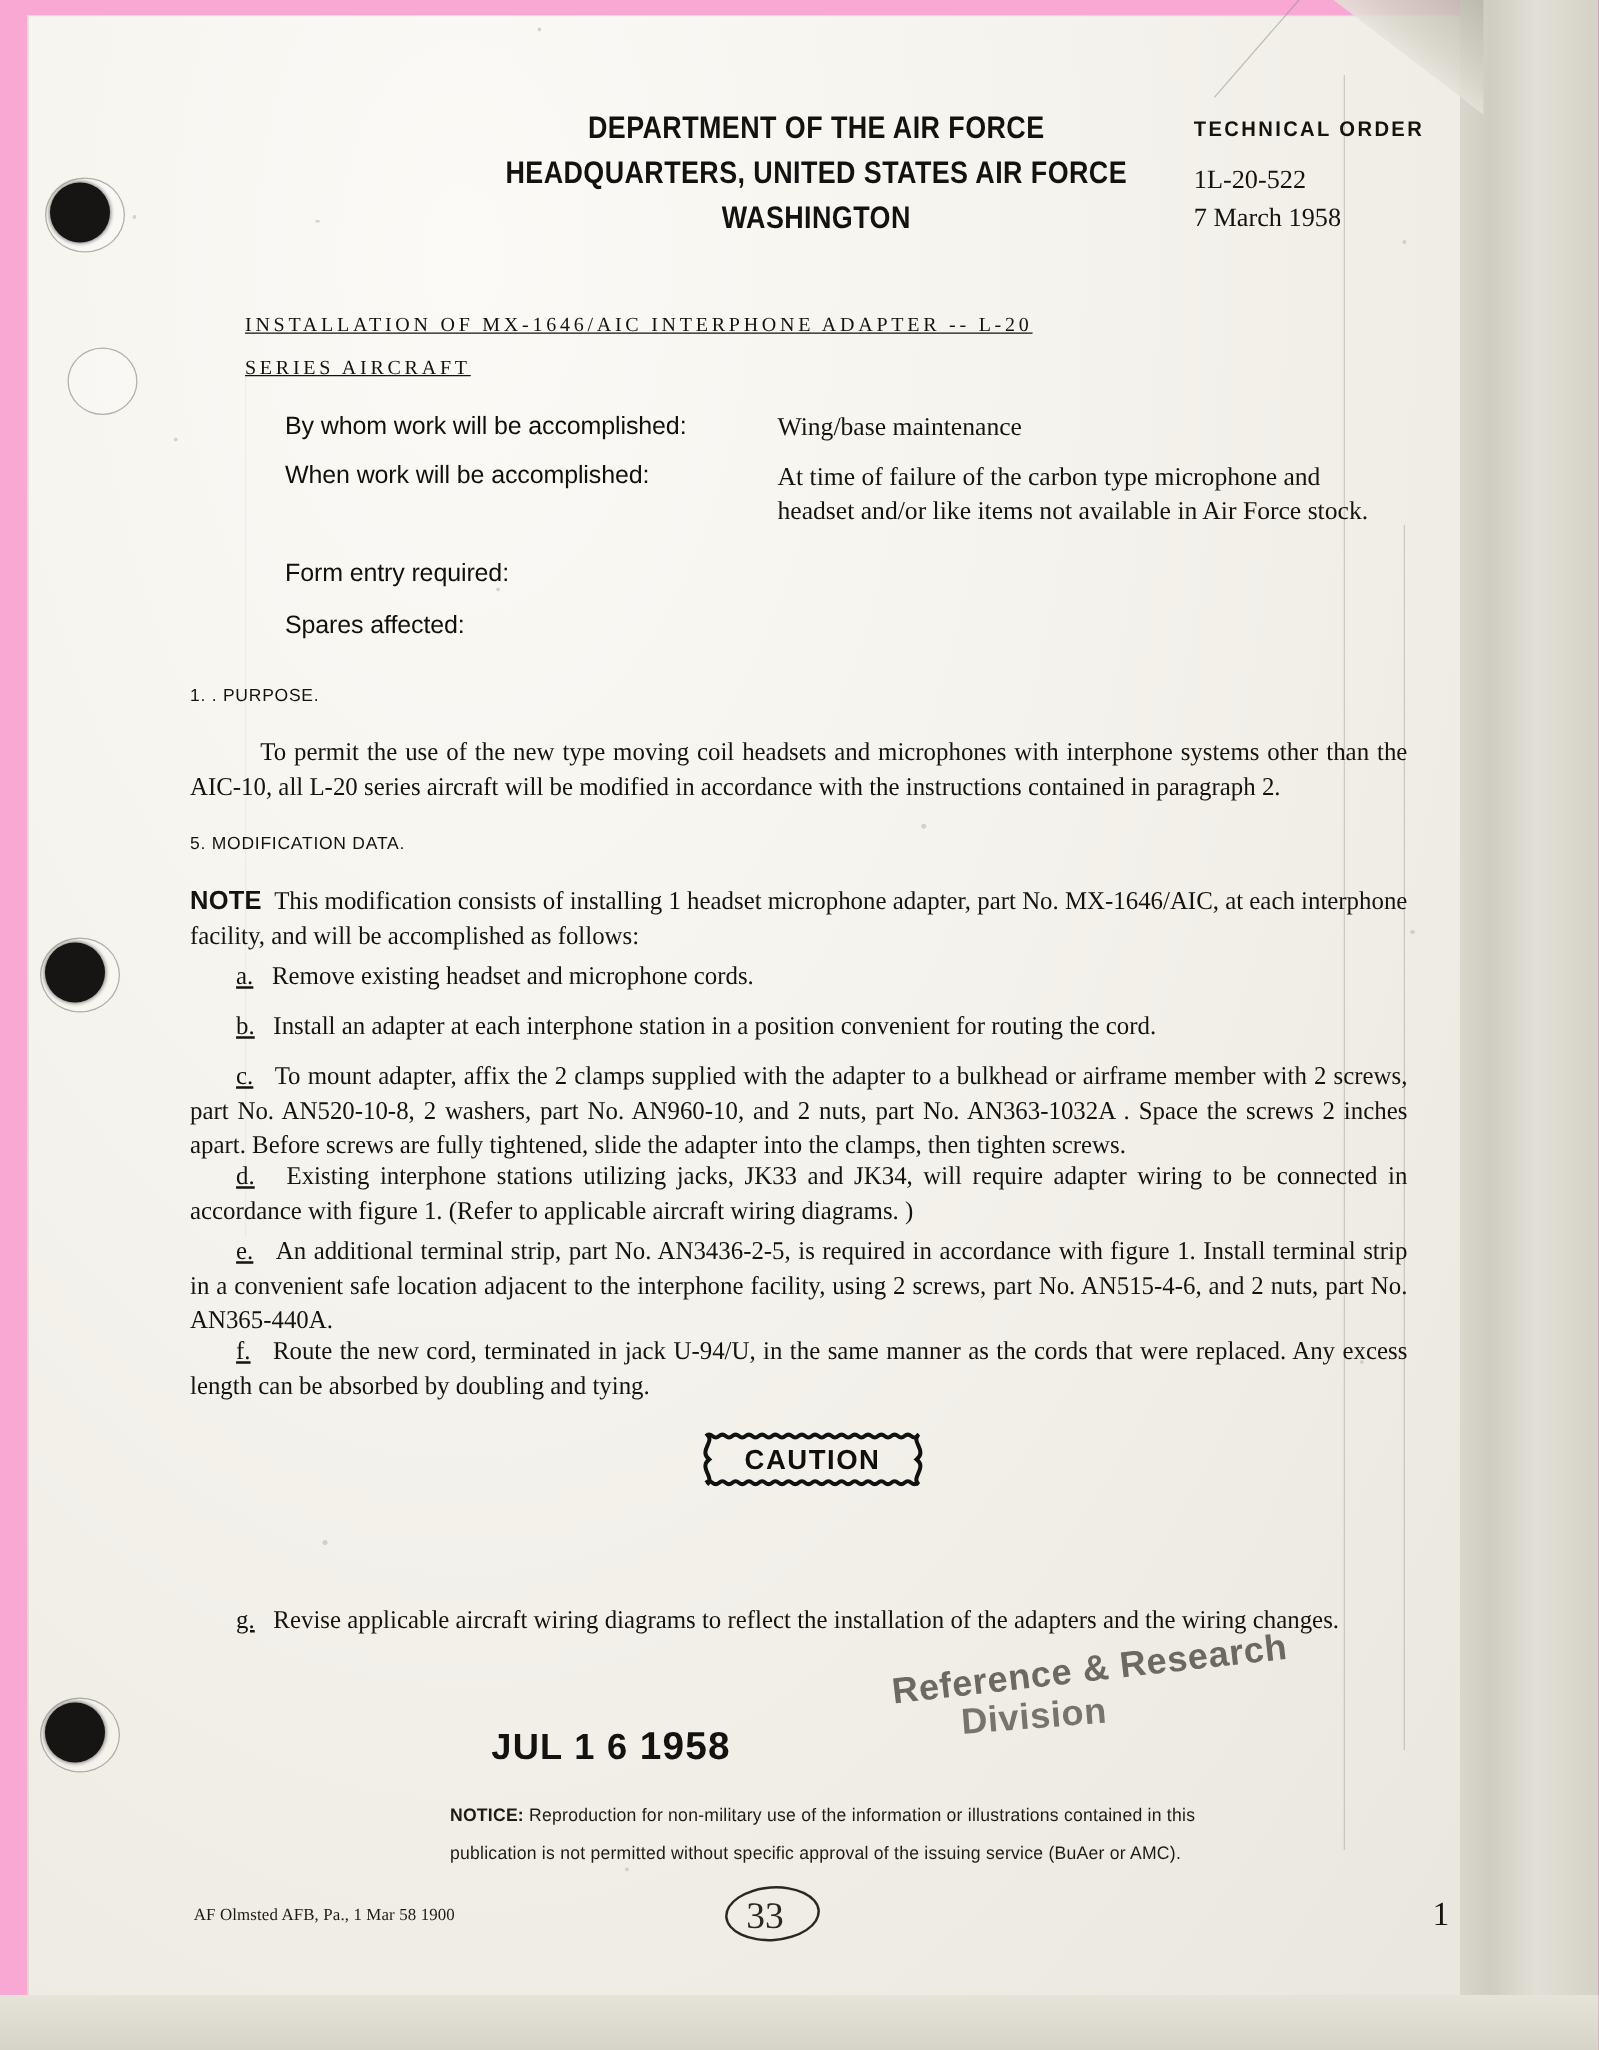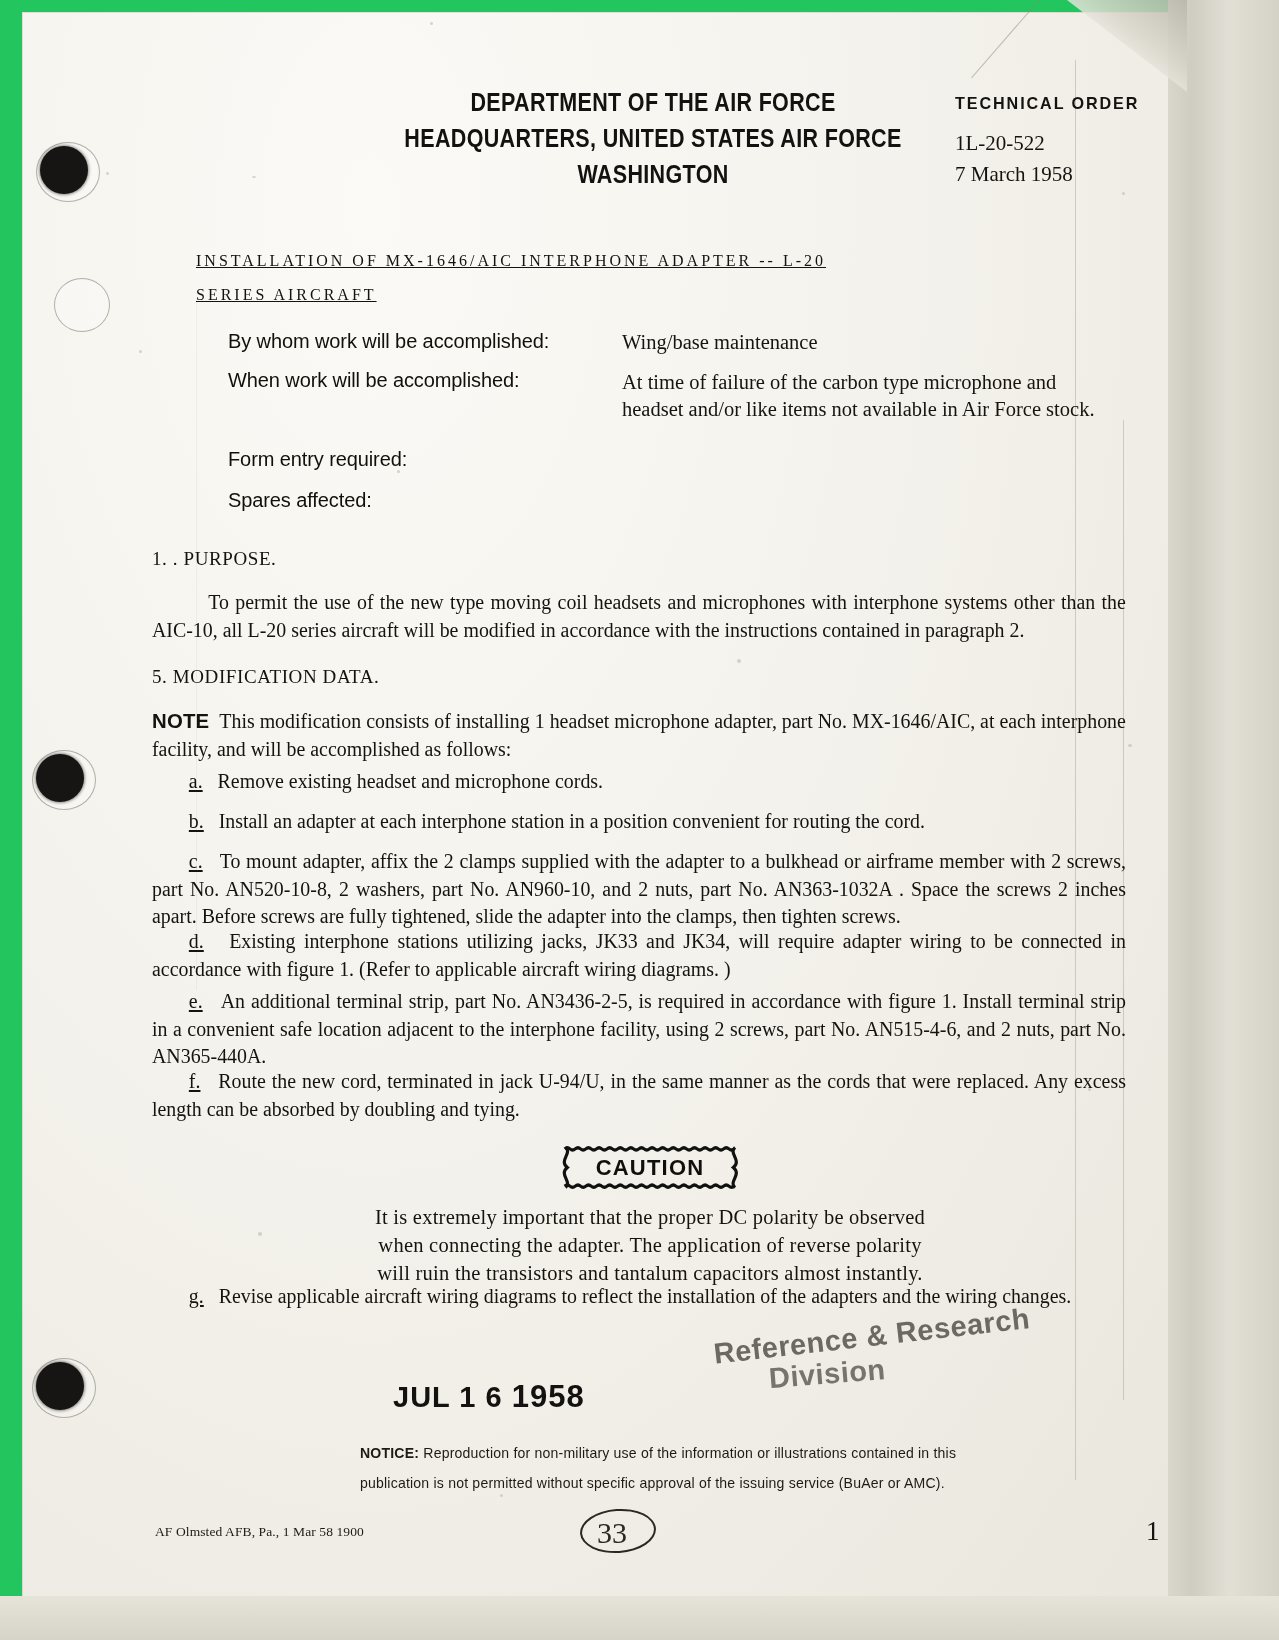--- a/index.html
+++ b/index.html
@@ -5,21 +5,21 @@
   html, body {
     margin: 0;
     padding: 0;
     background: #6e6e6e;
   }
   #page {
     position: relative;
     width: 1279px;
     height: 1640px;
     margin: 0 auto;
-    background: #22c55e;
+    background: #f9a8d4;
     overflow: hidden;
     font-family: "Liberation Serif", serif;
     color: #16140f;
     -webkit-font-smoothing: antialiased;
   }
   
   .paper-field {
     position: absolute;
     left: 22px; top: 12px;
     width: 1162px; height: 1606px;
@@ -130,22 +130,22 @@
     font-size: 20.5px;
     line-height: 27.5px;
     text-align: justify;
     color: #15130f;
   }
   .body-narrow {
     transform: scaleX(.97);
     transform-origin: left top;
   }
   .sect-head {
-    font-family: Liberation Serif, serif;
-    font-size: 19px;
+    font-family: Liberation Sans, sans-serif;
+    font-size: 14px;
     letter-spacing: .6px;
     color: #15130f;
     text-align: center;
   }
   .note-word {
     font-family: "Liberation Sans", sans-serif;
     font-weight: bold;
     font-size: 21px;
     letter-spacing: .2px;
   }
@@ -367,25 +367,20 @@
         <svg viewBox="0 0 200 60" preserveAspectRatio="none" aria-hidden="true">
           <path d="M3,4 q3,-3.2 6,0 t6,0 t6,0 t6,0 t6,0 t6,0 t6,0 t6,0 t6,0 t6,0 t6,0 t6,0 t6,0 t6,0 t6,0 t6,0 t6,0 t6,0 t6,0 t6,0 t6,0 t6,0 t6,0 t6,0 t6,0 t6,0 t6,0 t6,0 t6,0 t6,0 t6,0 t6,0" fill="none" stroke="#111" stroke-width="3.2" vector-effect="non-scaling-stroke"></path>
           <path d="M3,56 q3,-3.2 6,0 t6,0 t6,0 t6,0 t6,0 t6,0 t6,0 t6,0 t6,0 t6,0 t6,0 t6,0 t6,0 t6,0 t6,0 t6,0 t6,0 t6,0 t6,0 t6,0 t6,0 t6,0 t6,0 t6,0 t6,0 t6,0 t6,0 t6,0 t6,0 t6,0 t6,0 t6,0" fill="none" stroke="#111" stroke-width="3.2" vector-effect="non-scaling-stroke"></path>
           <path d="M4,2 C 12,10 -4,20 6,30 C -4,40 12,50 4,58" fill="none" stroke="#111" stroke-width="3.2" vector-effect="non-scaling-stroke"></path>
           <path d="M196,2 C 188,10 204,20 194,30 C 204,40 188,50 196,58" fill="none" stroke="#111" stroke-width="3.2" vector-effect="non-scaling-stroke"></path>
         </svg>
         <span class="caution-label">CAUTION</span>
       </div>
     </div>
 
-    <div class="blk caution-body" style="left:180px; top:1203px; width:940px; text-align:center;">
-      <div>It is extremely important that the proper DC polarity be observed</div>
-      <div>when connecting the adapter.  The application of reverse polarity</div>
-      <div>will ruin the transistors and tantalum capacitors almost instantly.</div>
-    </div>
 
     <div class="blk body-para body-narrow" style="left:152px; top:1283px; width:1004px; text-indent:38px;">
       <span class="item-letter">g.</span><span>&nbsp;&nbsp;&nbsp;</span><span>Revise applicable aircraft wiring diagrams to reflect the installation of the adapters and the wiring changes.</span>
     </div>
 
     <div class="blk date-stamp" style="left:360px; top:1379px;margin-left:33px;">
       <span>JUL 1 6</span>
       <span class="yr">1958</span>
     </div>
 

